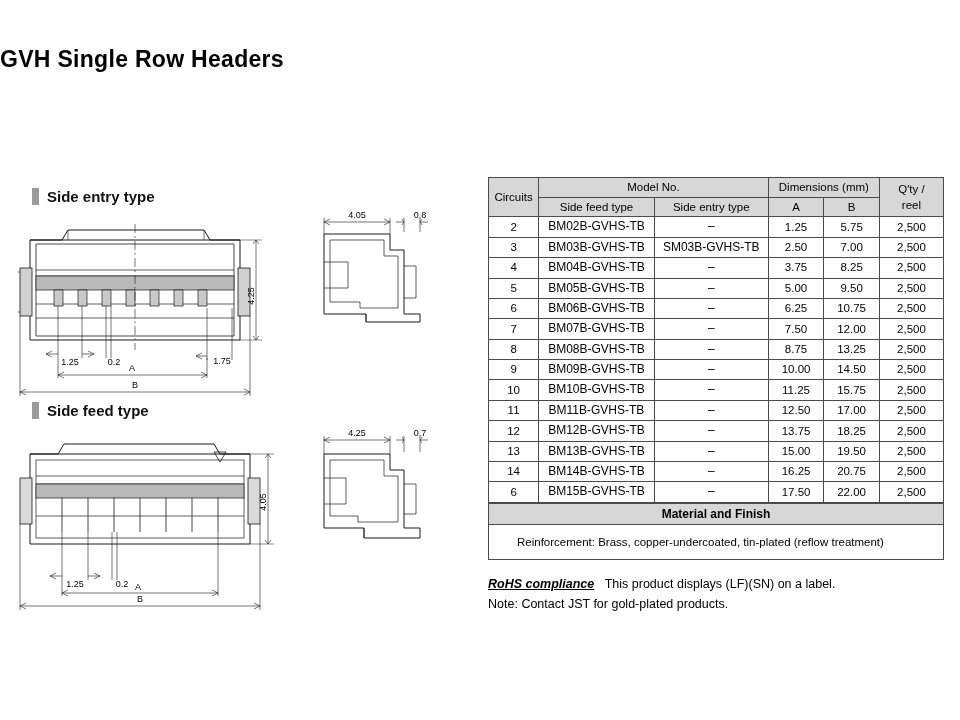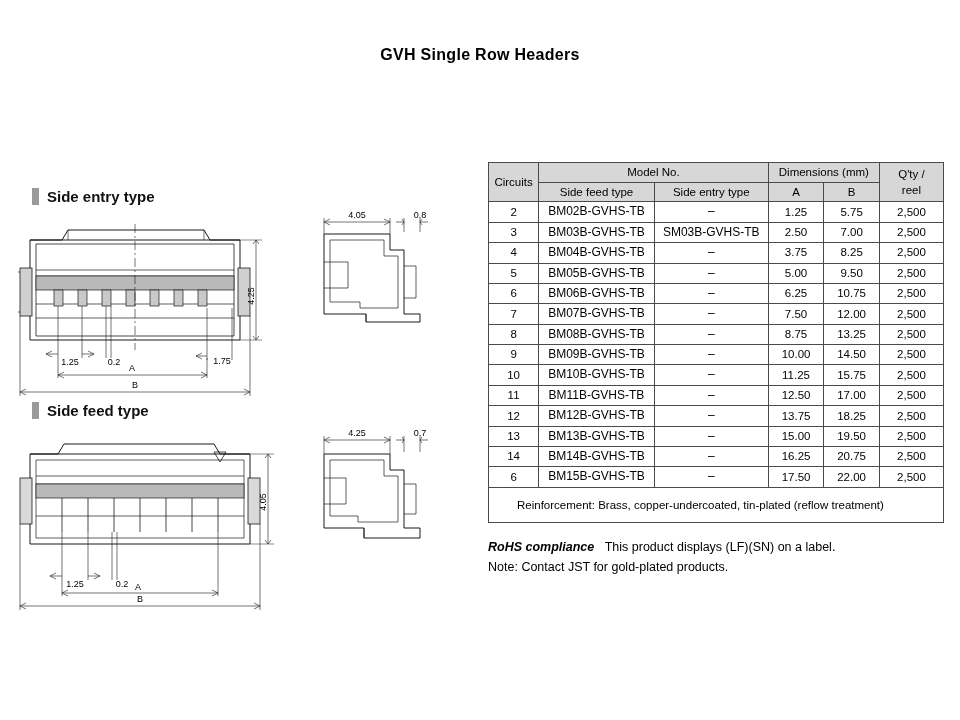--- a/index.html
+++ b/index.html
@@ -13,22 +13,21 @@
     font-family: "Liberation Sans", sans-serif;
     color: #000000;
     overflow: hidden;
     position: relative;
   }
   .page-title {
     position: absolute;
     top: 46px;
     left: 0;
     width: 960px;
-    text-align: center;
-    font-size: 16px;
+    font-size: 23px;
     font-weight: bold;
     letter-spacing: 0.3px;
   }
 
   
   .drawings {
     position: absolute;
     left: 18px;
     top: 180px;
     width: 440px;
@@ -48,21 +47,21 @@
     margin-right: 8px;
   }
   .drawing-block { position: absolute; }
 
   svg { display: block; }
 
   
   .table-wrap {
     position: absolute;
     left: 488px;
-    top: 162px;
+    top: 177px;
     width: 456px;
   }
   table.spec {
     border-collapse: collapse;
     width: 456px;
     font-size: 11.5px;
   }
   table.spec th, table.spec td {
     border: 1px solid #4a4a4a;
     padding: 1px 3px;
@@ -101,20 +100,21 @@
     line-height: 1.75;
   }
   .notes {
     margin-top: 14px;
     font-size: 12.5px;
     line-height: 1.6;
   }
   .notes .rohs {
     font-style: italic;
     font-weight: bold;
+    text-decoration: underline;
   }
   .notes .note-label {
   }
   .dim-text { font-size: 9px; font-family: "Liberation Sans", sans-serif; }
 </style>
 </head>
 <body>
 
 <div class="page-title">GVH Single Row Headers</div>
 
@@ -472,20 +472,21 @@
           <td class="col-circuits num">6</td>
           <td class="col-sidefeed model">BM15B-GVHS-TB</td>
           <td class="col-sideentry model">–</td>
           <td class="col-a num">17.50</td>
           <td class="col-b num">22.00</td>
           <td class="col-qty num">2,500</td>
         </tr>
       </tbody>
   </table>
 
+  <div class="mat-head">Material and Finish</div>
   <div class="mat-body">
     <div>Reinforcement: Brass, copper-undercoated, tin-plated (reflow treatment)</div>
   </div>
 
   <div class="notes">
     <div>
       <span class="rohs">RoHS compliance</span>
       &nbsp;&nbsp;<span>This product displays (LF)(SN) on a label.</span>
     </div>
     <div>

